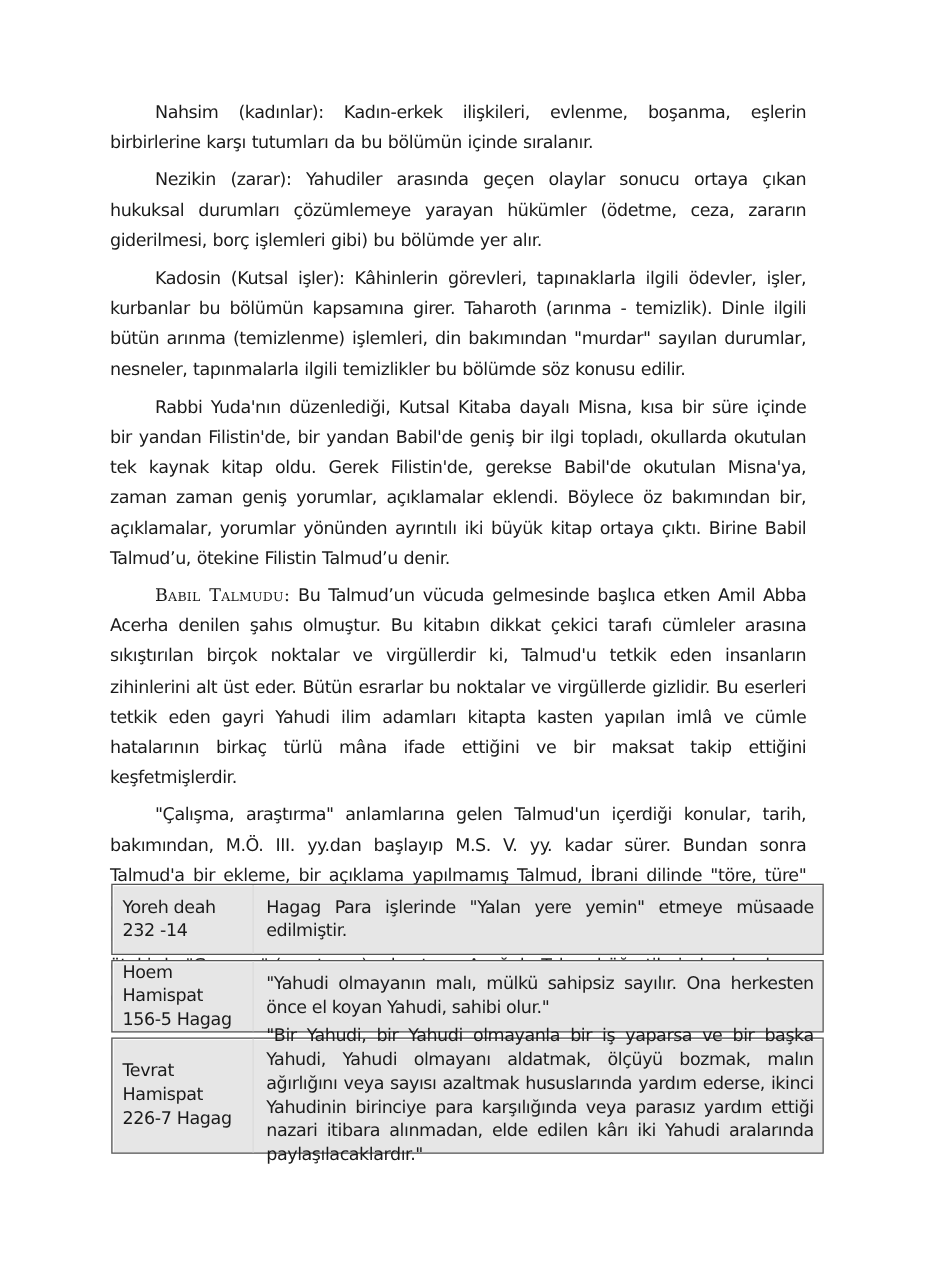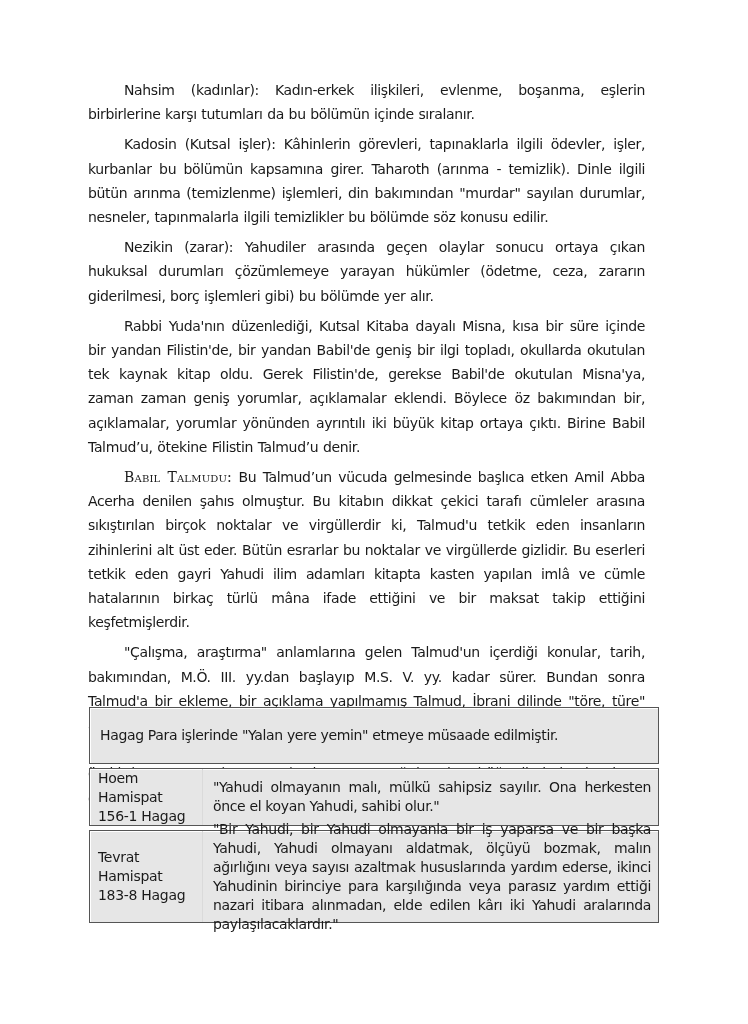--- a/index.html
+++ b/index.html
@@ -74,46 +74,50 @@
     .row2 { top: 768px; height: 58px; }
     .row3 { top: 830px; height: 93px; }
     .row1 .cell-text { justify-content: center; }
     .cell-text .txt { display: block; }
   </style>
 </head>
 <body>
 
 <div class="page">
   <p class="para">Nahsim (kadınlar): Kadın-erkek ilişkileri, evlenme, boşanma, eşlerin birbirlerine karşı tutumları da bu bölümün içinde sıralanır.</p>
+  <p class="para">Nezikin (zarar): Yahudiler arasında geçen olaylar sonucu ortaya çıkan hukuksal durumları çözümlemeye yarayan hükümler (ödetme, ceza, zararın giderilmesi, borç işlemleri gibi) bu bölümde yer alır.</p>
   <p class="para">Kadosin (Kutsal işler): Kâhinlerin görevleri, tapınaklarla ilgili ödevler, işler, kurbanlar bu bölümün kapsamına girer. Taharoth (arınma - temizlik). Dinle ilgili bütün arınma (temizlenme) işlemleri, din bakımından "murdar" sayılan durumlar, nesneler, tapınmalarla ilgili temizlikler bu bölümde söz konusu edilir.</p>
-  <p class="para">Nezikin (zarar): Yahudiler arasında geçen olaylar sonucu ortaya çıkan hukuksal durumları çözümlemeye yarayan hükümler (ödetme, ceza, zararın giderilmesi, borç işlemleri gibi) bu bölümde yer alır.</p>
   <p class="para">Rabbi Yuda'nın düzenlediği, Kutsal Kitaba dayalı Misna, kısa bir süre içinde bir yandan Filistin'de, bir yandan Babil'de geniş bir ilgi topladı, okullarda okutulan tek kaynak kitap oldu. Gerek Filistin'de, gerekse Babil'de okutulan Misna'ya, zaman zaman geniş yorumlar, açıklamalar eklendi. Böylece öz bakımından bir, açıklamalar, yorumlar yönünden ayrıntılı iki büyük kitap ortaya çıktı. Birine Babil Talmud’u, ötekine Filistin Talmud’u denir.</p>
   <p class="para"><span class="heading-inline">Babil Talmudu:</span><span> Bu Talmud’un vücuda gelmesinde başlıca etken Amil Abba Acerha denilen şahıs olmuştur. Bu kitabın dikkat çekici tarafı cümleler arasına sıkıştırılan birçok noktalar ve virgüllerdir ki, Talmud'u tetkik eden insanların zihinlerini alt üst eder. Bütün esrarlar bu noktalar ve virgüllerde gizlidir. Bu eserleri tetkik eden gayri Yahudi ilim adamları kitapta kasten yapılan imlâ ve cümle hatalarının birkaç türlü mâna ifade ettiğini ve bir maksat takip ettiğini keşfetmişlerdir.</span></p>
   <p class="para">"Çalışma, araştırma" anlamlarına gelen Talmud'un içerdiği konular, tarih, bakımından, M.Ö. III. yy.dan başlayıp M.S. V. yy. kadar sürer. Bundan sonra Talmud'a bir ekleme, bir açıklama yapılmamış Talmud, İbrani dilinde "töre, türe" anlamına gelen "tora" ("Tevrat" sözünün kökü de budur) değişmez bir yasa olarak kalmıştır. Talmud iki ana bölümden oluşur. Biri Rabbi Yuda elinden çıkan "Misna", öteki de "Gamera" (araştırma) adını taşır. Aşağıda Talmud öğretilerinden bazılarını görmekteyiz:</p>
 </div>
 
 <div class="table-block row1">
+  <div class="cell-ref">
+    <span>Yoreh deah</span>
+    <span>232 -14</span>
+  </div>
   <div class="cell-text">
     <span class="txt">Hagag Para işlerinde "Yalan yere yemin" etmeye müsaade edilmiştir.</span>
   </div>
 </div>
 
 <div class="table-block row2">
   <div class="cell-ref">
     <span>Hoem</span>
     <span>Hamispat</span>
-    <span>156-1 Hagag</span>
+    <span>156-5 Hagag</span>
   </div>
   <div class="cell-text">
     <span class="txt">"Yahudi olmayanın malı, mülkü sahipsiz sayılır. Ona herkesten önce el koyan Yahudi, sahibi olur."</span>
   </div>
 </div>
 
 <div class="table-block row3">
   <div class="cell-ref">
     <span>Tevrat</span>
     <span>Hamispat</span>
-    <span>183-8 Hagag</span>
+    <span>226-7 Hagag</span>
   </div>
   <div class="cell-text">
     <span class="txt">"Bir Yahudi, bir Yahudi olmayanla bir iş yaparsa ve bir başka Yahudi, Yahudi olmayanı aldatmak, ölçüyü bozmak, malın ağırlığını veya sayısı azaltmak hususlarında yardım ederse, ikinci Yahudinin birinciye para karşılığında veya parasız yardım ettiği nazari itibara alınmadan, elde edilen kârı iki Yahudi aralarında paylaşılacaklardır."</span>
   </div>
 </div>
 
 </body></html>

